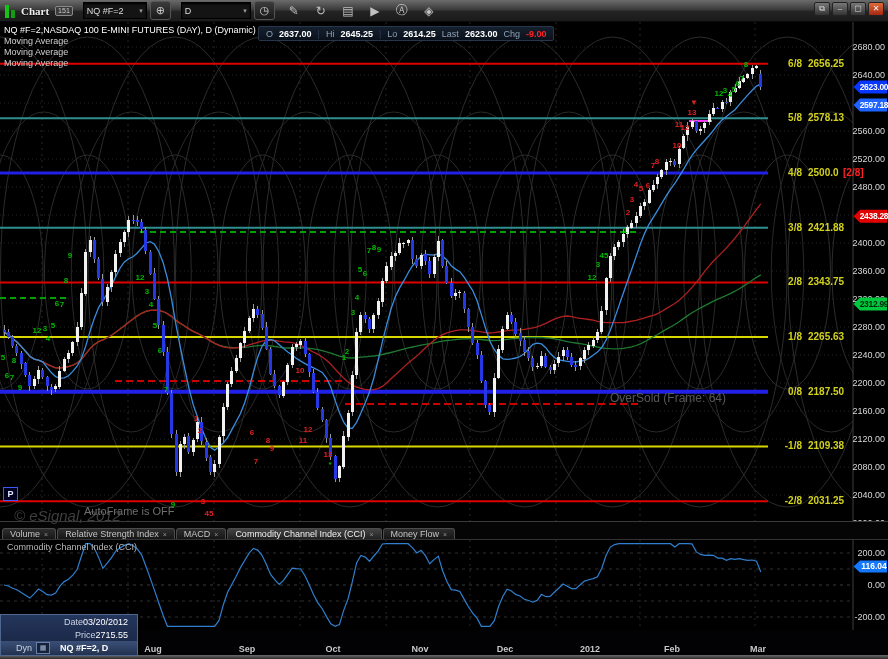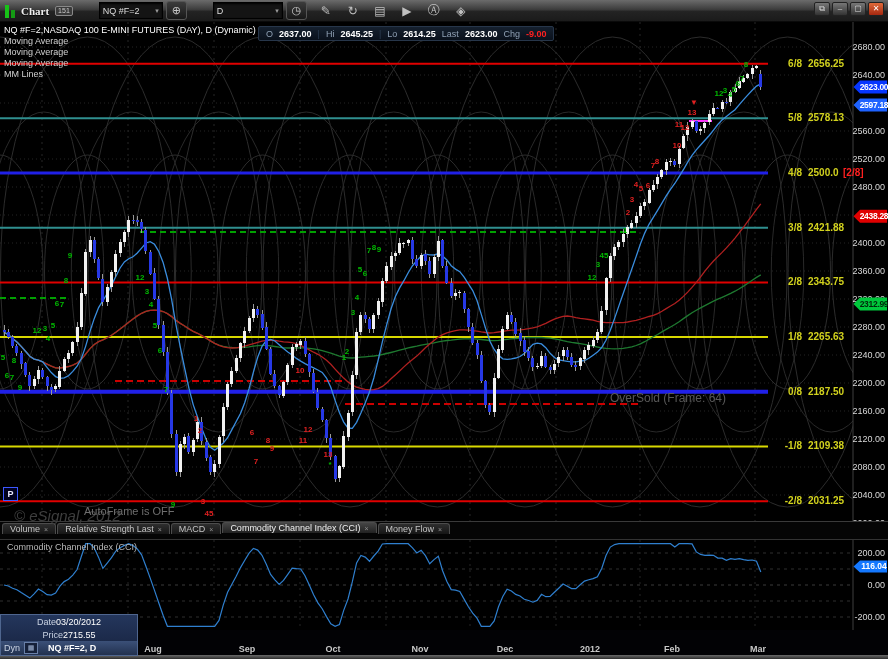--- a/index.html
+++ b/index.html
@@ -9,21 +9,21 @@
   
   #titlebar{position:absolute;top:0;left:0;width:888px;height:22px;
     background:linear-gradient(#6b6b6b,#3c3c3c 45%,#232323 55%,#1b1b1b);
     display:flex;align-items:center;border-bottom:1px solid #0a0a0a;box-sizing:border-box;}
   .logo{display:flex;align-items:flex-end;gap:2px;margin:0 6px 0 5px;height:14px;}
   .logo .b1{width:4px;height:13px;background:#17c217;}
   .logo .b2{width:4px;height:8px;background:#149a14;}
   .app-title{color:#f0f0f0;font-size:11px;font-weight:bold;text-shadow:0 1px 1px #000;font-family:Liberation Serif, serif;}
   .title-badge{margin-left:6px;font-size:7px;color:#ccc;background:#3a3a3a;border:1px solid #888;
     border-radius:2px;padding:0 2px;line-height:8px;}
-  .tb-select{margin-left:26px;height:15px;background:#141414;border:1px solid #000;
+  .tb-select{margin-left:10px;height:15px;background:#141414;border:1px solid #000;
     box-shadow:inset 0 1px 2px #000;color:#ddd;font-size:9px;display:flex;align-items:center;
     padding:0 3px;gap:4px;}
   .tb-select .caret{color:#999;font-size:7px;}
   .tb-btn{margin-left:3px;width:19px;height:17px;border:1px solid #555;border-radius:3px;
     background:linear-gradient(#3c3c3c,#181818);color:#c8c8c8;font-size:11px;display:flex;
     align-items:center;justify-content:center;}
   .tb-ico{margin-left:11px;color:#c0c0c0;font-size:12px;width:16px;text-align:center;}
   #win-buttons{position:absolute;right:4px;top:2px;display:flex;gap:2px;}
   .wbtn{width:14px;height:12px;border:1px solid #222;border-radius:2px;
     background:linear-gradient(#777,#333);color:#ddd;font-size:8px;line-height:11px;text-align:center;}
@@ -45,46 +45,46 @@
   .plot-note{position:absolute;z-index:3;pointer-events:none;}
   #oversold{left:610px;top:369px;color:#585858;font-size:12px;}
   #copyright{left:14px;top:485px;color:#3e3e3e;font-size:15px;font-style:italic;}
   #autoframe{left:84px;top:483px;color:#6e6e6e;font-size:11px;}
   #p-marker{left:3px;top:465px;width:13px;height:12px;background:#000020;border:1px solid #3c58ff;
     color:#e8e8ff;font-size:9px;font-weight:bold;text-align:center;line-height:12px;z-index:3;position:absolute;}
 
   
   #tabs{position:absolute;top:521px;left:0;width:888px;height:19px;background:#050505;
     border-top:1px solid #3a3a3a;border-bottom:1px solid #333;box-sizing:border-box;
-    display:flex;align-items:flex-start;padding-left:2px;}
+    display:flex;align-items:flex-end;padding-left:2px;}
   .tab{display:flex;align-items:center;gap:4px;padding:0 7px;margin-right:1px;
     background:linear-gradient(#2e2e2e,#161616);border:1px solid #4c4c4c;border-bottom:none;
     color:#c4c4c4;font-size:9px;border-radius:3px 3px 0 0;margin-top:1px;}
   .tab .tx{color:#909090;font-size:7px;align-self:flex-start;margin-top:2px;}
   .tab.active{background:linear-gradient(#454545,#222);color:#f0f0f0;margin-top:0;}
 
   
   #cci-wrap{position:absolute;top:540px;left:0;width:888px;height:90px;background:#000;}
   #cci-label{position:absolute;top:2px;left:7px;color:#b8b8b8;font-size:9px;z-index:3;}
 
   
   #bottom{position:absolute;top:630px;left:0;width:888px;height:29px;background:#020205;}
   .month{position:absolute;top:14px;transform:translateX(-50%);color:#c8c8c8;
     font-size:9px;font-weight:bold;}
   #bottom-strip{position:absolute;left:0;bottom:0;width:888px;height:4px;
     background:linear-gradient(#6a6a6a,#2e2e2e);}
   #info-box{position:absolute;top:614px;left:0;width:138px;height:42px;z-index:6;
     background:linear-gradient(#24365c,#17233f);border:1px solid #4f668f;box-sizing:border-box;
     font-size:9px;}
-  .ib-row{height:13px;display:flex;justify-content:center;align-items:center;padding:0 9px;}
+  .ib-row{height:13px;display:flex;justify-content:flex-end;align-items:center;padding:0 9px;}
   .ib-row .ibl{color:#c9d2e2;}
   .ib-row .ibv{color:#fff;}
   #ib-dyn{height:14px;background:linear-gradient(#3b5078,#22314f);display:flex;align-items:center;
     gap:4px;padding:0 3px;}
-  #ib-dyn .ibl{color:#c9d2e2;}
+  #ib-dyn .ibl{color:#c9d2e2;margin-left:12px;}
   #dyn-icon{width:12px;height:10px;background:#16213a;border:1px solid #6a80a8;color:#9fb2d2;
     font-size:7px;line-height:9px;text-align:center;}
   #ib-sym{color:#fff;font-weight:bold;margin-left:6px;}
 </style>
 </head>
 <body>
 
 <div id="app">
 
   <div id="titlebar">
@@ -692,21 +692,20 @@
           <text x="874" y="197.20399999999984" fill="#ffffff" text-anchor="middle" letter-spacing="-0.3">2438.28</text>
           <polygon points="853.5,281.90700000000015 860,275.40700000000015 887,275.40700000000015 887,288.40700000000015 860,288.40700000000015" fill="#00c83c"></polygon>
           <text x="874" y="284.90700000000015" fill="#00290c" text-anchor="middle" letter-spacing="-0.3">2312.99</text>
         </g>
       </svg>
     <div id="legend">
       <div class="l0">NQ #F=2,NASDAQ 100 E-MINI FUTURES (DAY), D (Dynamic)</div>
       <div class="lx">Moving Average</div>
       <div class="lx">Moving Average</div>
       <div class="lx">Moving Average</div>
-      <div class="lx">MM Lines</div>
     </div>
     <div id="quote-bar">
       <span class="ql">O</span>
       <span class="qv">2637.00</span>
       <span class="qsep">|</span>
       <span class="ql">Hi</span>
       <span class="qv">2645.25</span>
       <span class="qsep">|</span>
       <span class="ql">Lo</span>
       <span class="qv">2614.25</span>
@@ -720,21 +719,21 @@
     <div class="plot-note" id="autoframe">AutoFrame is OFF</div>
     <div id="p-marker">P</div>
   </div>
 
   <div id="tabs">
     <div class="tab">
       <span>Volume</span>
       <span class="tx">×</span>
     </div>
     <div class="tab">
-      <span>Relative Strength Last</span>
+      <span>Relative Strength Index</span>
       <span class="tx">×</span>
     </div>
     <div class="tab">
       <span>MACD</span>
       <span class="tx">×</span>
     </div>
     <div class="tab active">
       <span>Commodity Channel Index (CCI)</span>
       <span class="tx">×</span>
     </div>

